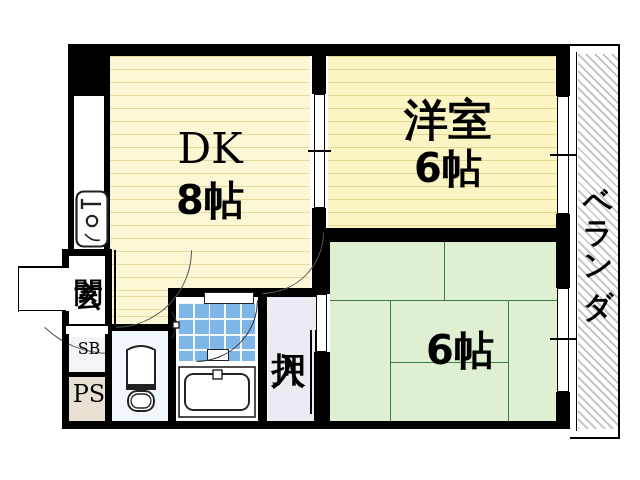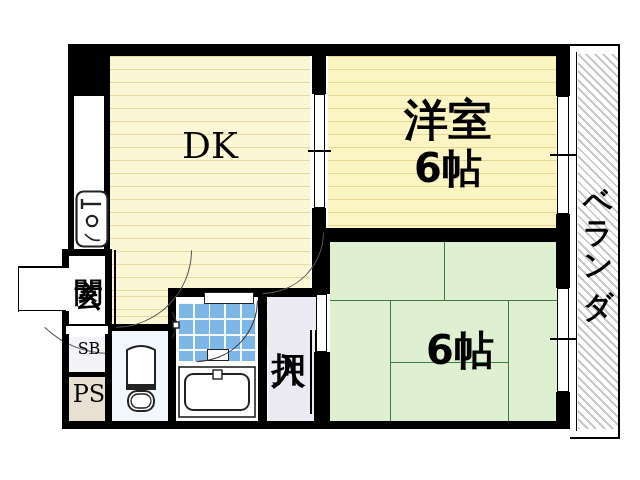--- a/index.html
+++ b/index.html
@@ -241,21 +241,22 @@
               border-color:#333; border-top-color:transparent;
               border-left-color:transparent; border-bottom-color:#333;
               border-right-color:#333; border-radius:0 0 100% 0;"></div>
 
   <svg class="fixture" style="left:178px; top:366px;" width="78" height="52" viewBox="0 0 78 52">
     <rect x="1" y="1" width="76" height="50" fill="#ffffff" stroke="#222" stroke-width="1.6"></rect>
     <rect x="7" y="8" width="64" height="36" rx="8" ry="8" fill="#ffffff" stroke="#222" stroke-width="2"></rect>
     <rect x="35" y="4" width="9" height="9" fill="#ffffff" stroke="#222" stroke-width="1.4"></rect>
   </svg>
 
-  <div class="label lbl-serif" style="left:140px; top:128px; width:140px; font-size:36px;">DK</div>
+  <div class="label lbl-serif" style="left:140px; top:128px; width:140px; font-size:42px;">DK</div>
+  <div class="label" style="left:140px; top:180px; width:140px; font-size:40px;">8帖</div>
 
   <div class="label" style="left:378px; top:98px; width:140px; font-size:44px;">洋室</div>
   <div class="label" style="left:378px; top:148px; width:140px; font-size:40px;">6帖</div>
 
   <div class="label" style="left:390px; top:330px; width:140px; font-size:40px;">6帖</div>
 
   <div class="vlabel" style="left:74px; top:257px; font-size:28px;">玄関</div>
 
   <div class="label lbl-serif" style="left:68px; top:341px; width:42px; font-size:16px;">SB</div>
 

